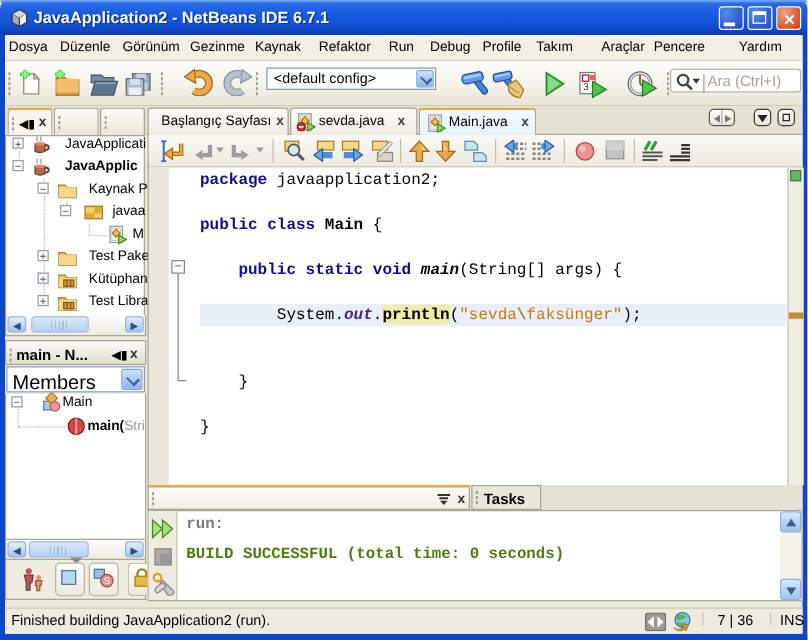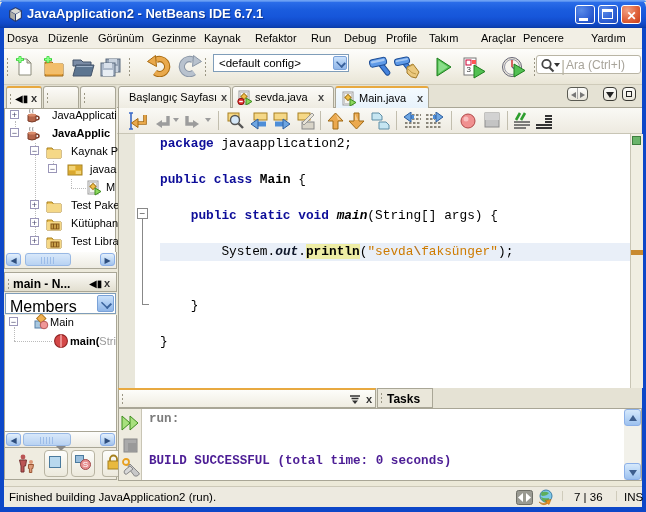--- a/index.html
+++ b/index.html
@@ -60,21 +60,21 @@
 .eic{position:absolute;top:4px}
 .esep{position:absolute;top:3px;width:1px;height:19px;background:#C2BEAE}
 .ecaret{position:absolute;top:10px;border-left:3.5px solid transparent;border-right:3.5px solid transparent;border-top:4px solid #9C9C9C}
 #eborder{position:absolute;left:1px;top:23px;width:1px;height:280px;background:#A9A696;z-index:5}
 #ecode{position:absolute;left:2px;top:49px;width:511px;height:254px;background:#fff}
 #gutter{position:absolute;left:2px;top:49px;width:16px;height:254px;background:#E9E7DB}
 #estripe{position:absolute;left:513px;top:49px;width:13px;height:254px;background:#F0EEE2;border-left:1px solid #C8C5B5}
 .cl{position:absolute;left:0;width:513px;height:18px;font-family:"Liberation Mono",monospace;font-size:12.8px;line-height:18px;white-space:pre;color:#000}
 .kw{color:#0D0D99;font-weight:bold}
 .str{color:#CE7B00}
-.fld{color:#0f172a;font-style:italic;font-weight:bold}
+.fld{color:#4c1d95;font-style:italic;font-weight:bold}
 .hlline{background:#E9EFF8}
 
 #outp{position:absolute;left:117px;top:388px;width:525px;height:98px}
 #otabs{position:absolute;left:0;top:0;width:525px;height:20px;background:#E5E2D4}
 #octab{position:absolute;left:1px;top:0;width:258px;height:20px;background:linear-gradient(180deg,#FDFDFA,#F0EDE2);border:1px solid #A9A696;border-top:2px solid #E8A940;font-size:12px;font-weight:bold}
 #ottab{position:absolute;left:260px;top:0;width:56px;height:20px;background:#EAE7DA;border:1px solid #A9A696;font-size:12px;font-weight:bold}
 #obody{position:absolute;left:1px;top:20px;width:524px;height:73px;background:#fff;border:1px solid #A9A696}
 #otools{position:absolute;left:2px;top:21px;width:23px;height:71px;background:#EEEBDF;border-right:1px solid #C9C5B5}
 .oline{position:absolute;left:32px;font-family:"Liberation Mono",monospace;font-size:12.6px;white-space:pre;font-weight:bold}
 #osb{position:absolute;left:507px;top:21px;width:17px;height:71px;background:#F2F1EA}
@@ -544,21 +544,21 @@
         <rect x="1" y="1" width="13" height="13" fill="#AAA" stroke="#888"></rect>
         <rect x="5" y="5" width="8" height="8" fill="#999"></rect>
       </svg>
   <svg style="position:absolute;left:2px;top:48px" width="20" height="20" viewBox="0 0 20 20">
         <circle cx="5" cy="5" r="3" fill="none" stroke="#E8A020" stroke-width="1.8"></circle>
         <path d="M8 12q-2-3 1-5l8 8q3 2-1 4q-3 1-4-2z" fill="#C8C8C8" stroke="#888"></path>
         <path d="M4 17q-2-2 0-4l5-4 3 3-5 4q-2 2-3 1z" fill="#D8D8D8" stroke="#888"></path>
       </svg>
  </div>
  <div class="oline" style="top:24px;color:#7B7B7B">run:</div>
- <div class="oline" style="top:66px;color:#4c1d95">BUILD SUCCESSFUL (total time: 0 seconds)</div>
+ <div class="oline" style="top:48px;color:#4d7c0f">BUILD SUCCESSFUL (total time: 0 seconds)</div>
  <div id="osb">
       <span class="sbtn" id="sbup" style="top:0"></span>
       <span class="sbtn" id="sbdn" style="top:54px"></span>
     </div>
 </div>
 <div id="status">
     <span style="position:absolute;left:5px;top:4px">Finished building JavaApplication2 (run).</span>
 <span style="position:absolute;left:570px;top:4px">7 | 36</span>
 <span style="position:absolute;left:611px;top:2px;color:#CDC9B8">|</span>
 <span style="position:absolute;left:620px;top:4px">INS</span>

